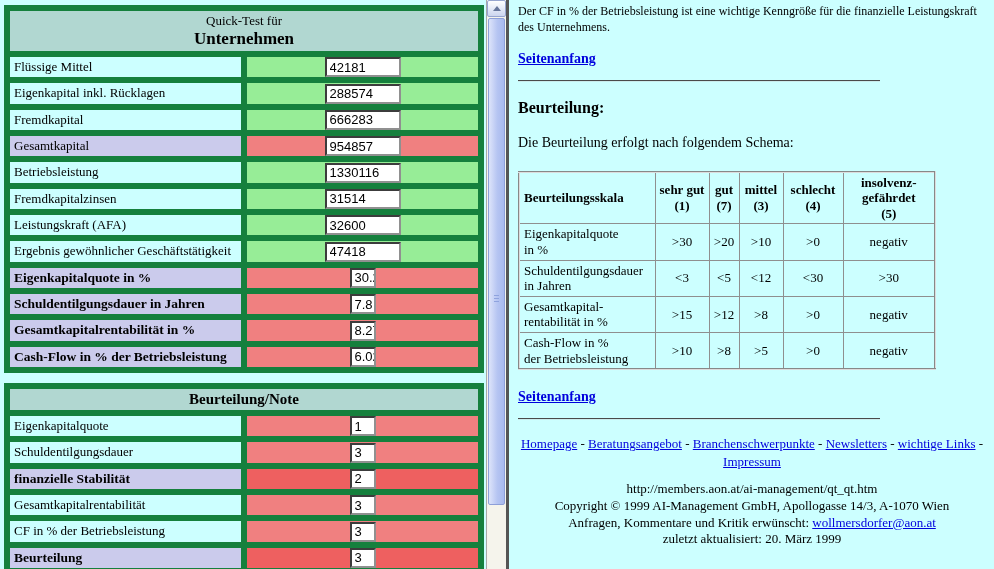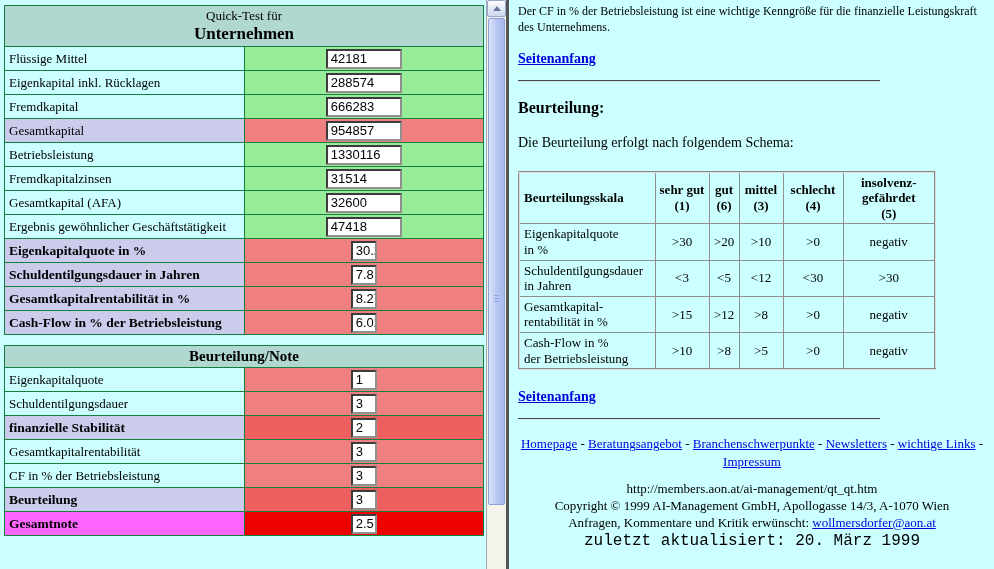--- a/index.html
+++ b/index.html
@@ -15,21 +15,21 @@
   
   .left-frame {
     width: 486px; height: 100%; flex: none;
     background: var(--page-bg, #ccffff);
     padding: 5px 0 0 4px;
   }
   table.data {
     border-collapse: collapse;
     width: 480px; table-layout: fixed;
   }
-  table.data th, table.data td { border: 1px solid #15803d; }
+  table.data th, table.data td { border: 6px solid #15803d; }
   th.t-head {
     background: var(--header-teal, #b1d7d1);
     text-align: center; padding: 2px 0;
   }
   .t1-line1 { font-size: 13px; font-weight: normal; }
   .t1-line2 { font-size: 17px; font-weight: bold; }
   .t2-title { font-size: 15px; font-weight: bold; height: 20px; }
   td.lbl {
     width: 368px; height: 24px;
     padding: 0 0 0 4px; font-size: 13px;
@@ -115,21 +115,21 @@
   table.schema th { font-weight: bold; text-align: center; }
   table.schema th.skala { text-align: left; width: 136px; height: 48px; }
   table.schema td.rowlbl { text-align: left; height: 34px; }
   table.schema td.cell { text-align: center; }
   .c1 { width: 54px; } .c2 { width: 30px; } .c3 { width: 44px; }
   .c4 { width: 60px; } .c5 { width: 92px; }
 
   .footer-nav { margin-top: 15px; text-align: center; font-size: 13px; line-height: 1.35; }
   .footer-block { margin-top: 11px; text-align: center; font-size: 13px; line-height: 1.28; }
   .url-line, .contact-label { font-weight: normal; }
-  .updated { font-size: 16px; font-family: Liberation Mono, monospace; }
+  .updated { font-size: 13px; }
 </style>
 </head>
 <body>
 
 <div class="left-frame">
   <table class="data" id="quick-test-table">
     <thead>
       <tr>
         <th class="t-head" colspan="2">
           <div class="t1-line1">Quick-Test für</div>
@@ -156,21 +156,21 @@
         </tr>
         <tr class="entry">
           <td class="lbl">Betriebsleistung</td>
           <td class="val"><input type="text" class="inp wide" value="1330116" style=""></td>
         </tr>
         <tr class="entry">
           <td class="lbl">Fremdkapitalzinsen</td>
           <td class="val"><input type="text" class="inp wide" value="31514" style=""></td>
         </tr>
         <tr class="entry">
-          <td class="lbl">Gesamtkapital (AFA)</td>
+          <td class="lbl">Leistungskraft (AFA)</td>
           <td class="val"><input type="text" class="inp wide" value="32600" style=""></td>
         </tr>
         <tr class="entry">
           <td class="lbl">Ergebnis gewöhnlicher Geschäftstätigkeit</td>
           <td class="val"><input type="text" class="inp wide" value="47418" style=""></td>
         </tr>
         <tr class="ratio">
           <td class="lbl">Eigenkapitalquote in %</td>
           <td class="val"><input type="text" class="inp narrow" value="30.22" style=""></td>
         </tr>
@@ -247,21 +247,21 @@
   <h2 class="beurteilung">Beurteilung:</h2>
   <p class="schema-intro">Die Beurteilung erfolgt nach folgendem Schema:</p>
 
   <table class="schema">
     <thead>
         <tr>
           <th class="skala">Beurteilungsskala</th>
           <th class="c1">sehr gut
 (1)</th>
           <th class="c2">gut
-(6)</th>
+(7)</th>
           <th class="c3">mittel
 (3)</th>
           <th class="c4">schlecht
 (4)</th>
           <th class="c5">insolvenz-
 gefährdet
 (5)</th>
         </tr>
       </thead>
     <tbody>

